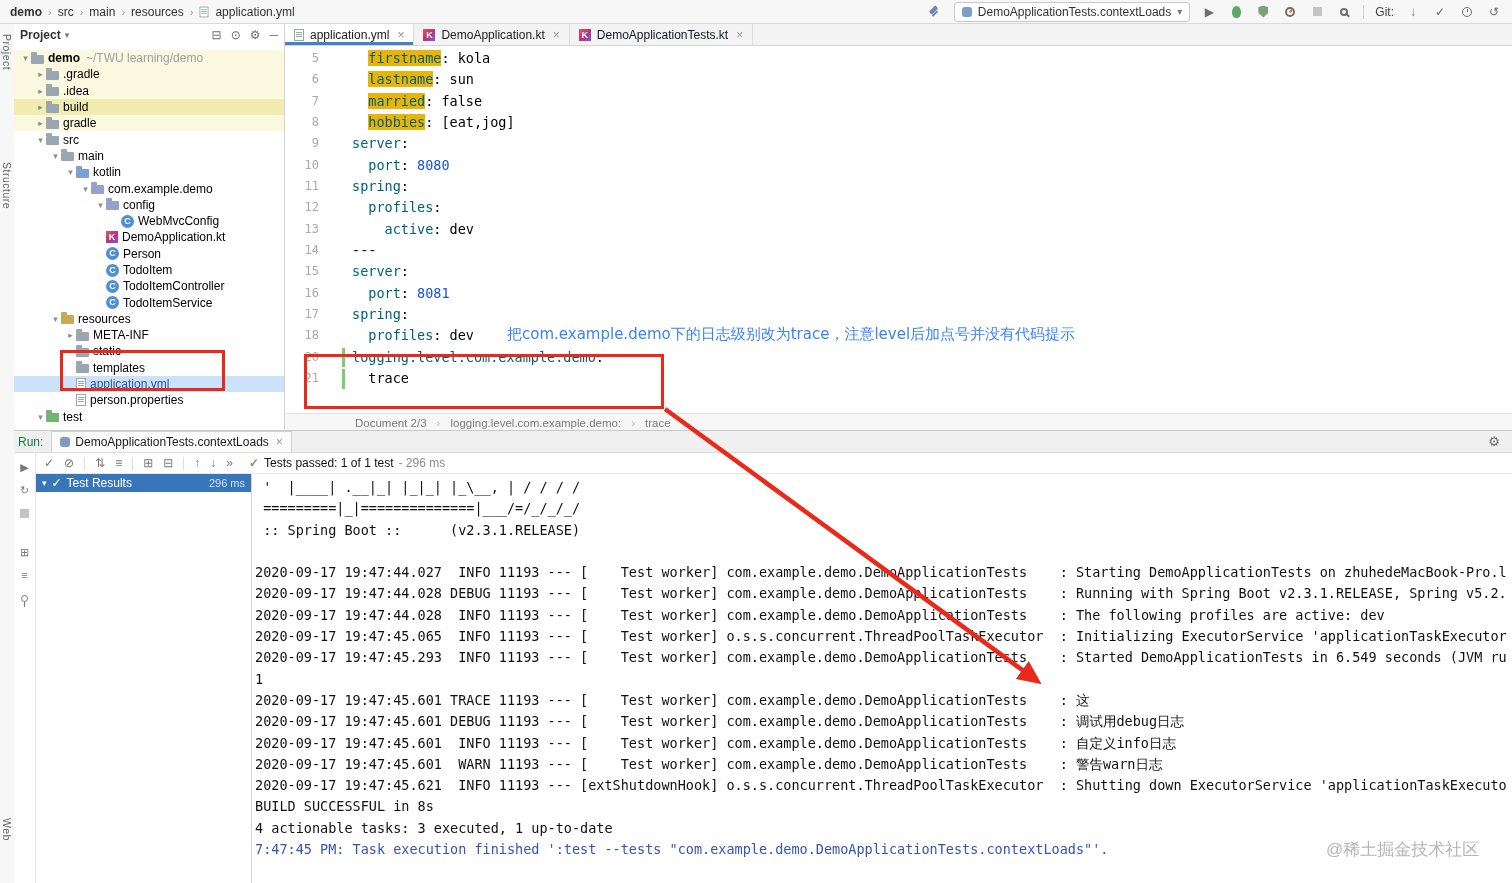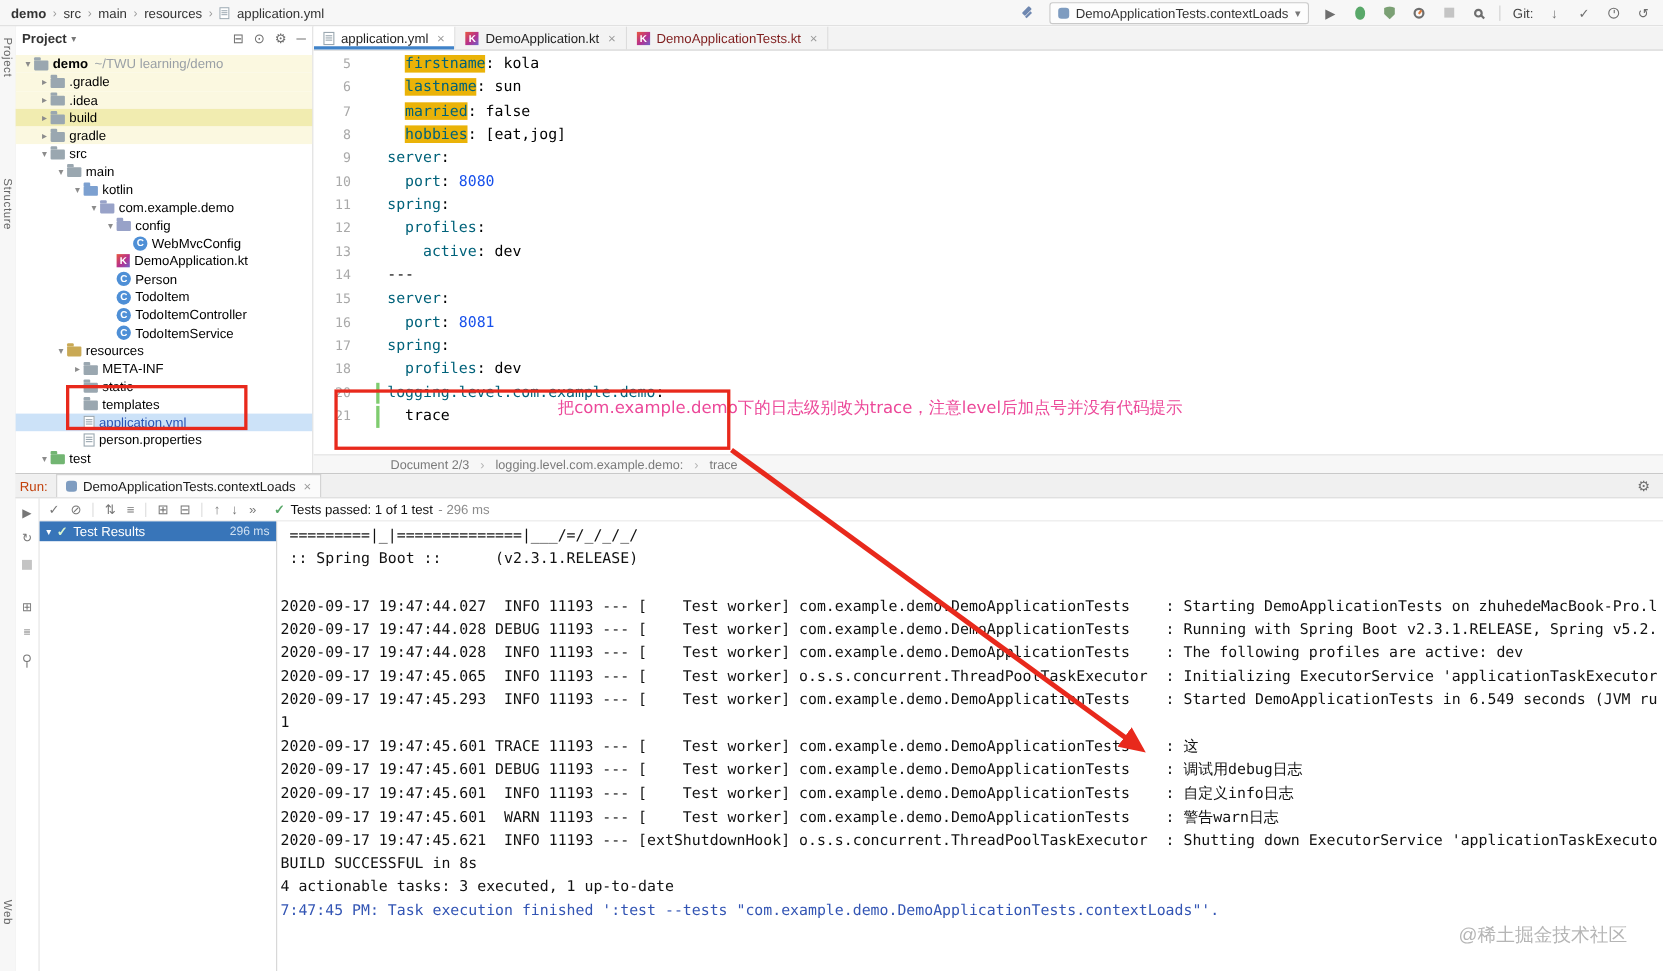--- a/index.html
+++ b/index.html
@@ -75,42 +75,42 @@
   .ic-kotlin{width:12px;height:12px;background:linear-gradient(135deg,#E8573F 0%,#B5308F 55%,#7064C8 100%);color:#fff;font-size:9px;font-weight:bold;text-align:center;line-height:12px;}
   .ic-yml,.ic-props{width:10px;height:12px;background:#fff;border:1px solid #9AA7B0;position:relative;box-sizing:border-box;}
   .ic-yml::after,.ic-props::after{content:'';position:absolute;left:1px;top:2px;width:6px;height:1px;background:#9AA7B0;box-shadow:0 2px 0 #9AA7B0,0 4px 0 #9AA7B0;}
   .tiny{transform:scale(.9);}
 
   
   .editor{position:absolute;left:285px;top:24px;right:0;height:406px;box-sizing:border-box;background:#fff;overflow:hidden;}
   .tabbar{height:22px;background:#F3F3F3;border-bottom:1px solid #D4D4D4;display:flex;align-items:stretch;box-sizing:border-box;}
   .etab{display:flex;align-items:center;gap:6px;padding:0 9px;border-right:1px solid #DCDCDC;font-size:12px;color:#222;}
   .etab.active{background:#fff;box-shadow:inset 0 -3px 0 #4083C9;}
-  .etab.test .etlabel{color:#7f1d1d;}
+  .etab.test .etlabel{color:#0f172a;}
   .eclose{color:#999;font-size:12px;margin-left:2px;}
   .code{position:relative;height:367px;overflow:hidden;padding-top:2px;
     font-family:"DejaVu Sans Mono",monospace;font-size:13.5px;box-sizing:border-box;}
   .cl{display:flex;height:21.35px;line-height:21.35px;position:relative;}
   .ln{width:34px;text-align:right;color:#A9A9A9;padding-right:20px;flex:none;font-size:12px;}
   .lc{white-space:pre;margin-left:13px;}
   .chgbar{position:absolute;left:57px;top:1px;bottom:1px;width:3px;background:#7FCC6F;}
   .tk-t{color:#000;}
   .tk-k{color:#00627A;}
   .tk-khl{color:#00627A;background:#eab308;}
   .tk-num{color:#1750EB;}
   .tk-cmt{color:#8C8C8C;text-decoration:line-through;}
   .crumbs{height:17px;border-top:1px solid #E3E3E3;background:#F7F7F7;display:flex;align-items:center;gap:10px;
     padding-left:70px;font-size:11.5px;color:#7A7A7A;}
   .csep{color:#B5B5B5;}
 
   
   .runpanel{position:absolute;left:14px;top:430px;right:0;bottom:0;background:#fff;border-top:1px solid #C9C9C9;box-sizing:border-box;}
   .rtabrow{height:22px;display:flex;align-items:center;background:#F0F0F0;border-bottom:1px solid #DCDCDC;
     padding-left:4px;box-sizing:border-box;}
-  .rlabel{color:#c2410c;margin-right:8px;}
+  .rlabel{color:#15803d;margin-right:8px;}
   .rtab{display:flex;align-items:center;gap:5px;background:#FBFBFB;border:1px solid #D0D0D0;border-bottom:none;
     height:21px;padding:0 8px;font-size:12px;box-sizing:border-box;}
   .rgear{margin-left:auto;margin-right:12px;color:#6E6E6E;font-size:13px;}
   .rbody{display:flex;height:calc(100% - 22px);}
   .rvstrip{width:22px;border-right:1px solid #E3E3E3;display:flex;flex-direction:column;align-items:center;
     padding-top:8px;gap:10px;box-sizing:border-box;flex:none;}
   .rvi{font-size:11px;color:#777;height:13px;line-height:13px;display:inline-flex;align-items:center;justify-content:center;}
   .rvi.gap{margin-top:16px;}
   .rmain{flex:1;display:flex;flex-direction:column;min-width:0;}
   .rtoolbar{height:20px;display:flex;align-items:center;gap:10px;padding-left:8px;
@@ -127,22 +127,22 @@
   .tdur{margin-left:auto;color:#CFE0F2;font-size:11px;}
   .console{flex:1;overflow:hidden;padding:3px 0 0 3px;color:#111;
     font-family:"DejaVu Sans Mono","DejaVu Sans",monospace;font-size:13.5px;line-height:21.3px;}
   .con-line{white-space:pre;height:21.3px;}
   .con-blue{color:#3355B4;}
 
   
   .abox{position:absolute;border:3px solid #E8291C;pointer-events:none;z-index:40;box-sizing:border-box;}
   .abox1{left:60px;top:350px;width:165px;height:41px;}
   .abox2{left:304px;top:354px;width:360px;height:55px;}
-  .note{position:absolute;left:507px;top:325px;font-size:15px;color:#ec4899;z-index:30;
-    font-family:"DejaVu Sans",sans-serif;white-space:nowrap;margin-top:36px;}
+  .note{position:absolute;left:507px;top:325px;font-size:15px;color:#3b82f6;z-index:30;
+    font-family:"DejaVu Sans",sans-serif;white-space:nowrap;}
   .aarrow{position:absolute;left:0;top:0;pointer-events:none;z-index:45;}
   .watermark{position:absolute;left:1326px;top:838px;color:#B5B5B5;font-size:17px;z-index:10;}
 </style>
 </head>
 <body>
 
 <div class="app">
 
   <div class="topbar">
     <div class="bc">
@@ -471,20 +471,21 @@
         <div class="rcontent">
           <div class="testpanel">
             <div class="trow-sel">
               <span class="tarr">▾</span>
               <span class="tcheck">✓</span>
               <span>Test Results</span>
               <span class="tdur">296 ms</span>
             </div>
           </div>
           <div class="console">
+              <div class="con-line"> '  |____| .__|_| |_|_| |_\__, | / / / /</div>
               <div class="con-line"> =========|_|==============|___/=/_/_/_/</div>
               <div class="con-line"> :: Spring Boot ::      (v2.3.1.RELEASE)</div>
               <div class="con-line"> </div>
               <div class="con-line">2020-09-17 19:47:44.027  INFO 11193 --- [    Test worker] com.example.demo.DemoApplicationTests    : Starting DemoApplicationTests on zhuhedeMacBook-Pro.l</div>
               <div class="con-line">2020-09-17 19:47:44.028 DEBUG 11193 --- [    Test worker] com.example.demo.DemoApplicationTests    : Running with Spring Boot v2.3.1.RELEASE, Spring v5.2.</div>
               <div class="con-line">2020-09-17 19:47:44.028  INFO 11193 --- [    Test worker] com.example.demo.DemoApplicationTests    : The following profiles are active: dev</div>
               <div class="con-line">2020-09-17 19:47:45.065  INFO 11193 --- [    Test worker] o.s.s.concurrent.ThreadPoolTaskExecutor  : Initializing ExecutorService 'applicationTaskExecutor</div>
               <div class="con-line">2020-09-17 19:47:45.293  INFO 11193 --- [    Test worker] com.example.demo.DemoApplicationTests    : Started DemoApplicationTests in 6.549 seconds (JVM ru</div>
               <div class="con-line">1</div>
               <div class="con-line">2020-09-17 19:47:45.601 TRACE 11193 --- [    Test worker] com.example.demo.DemoApplicationTests    : 这</div>

